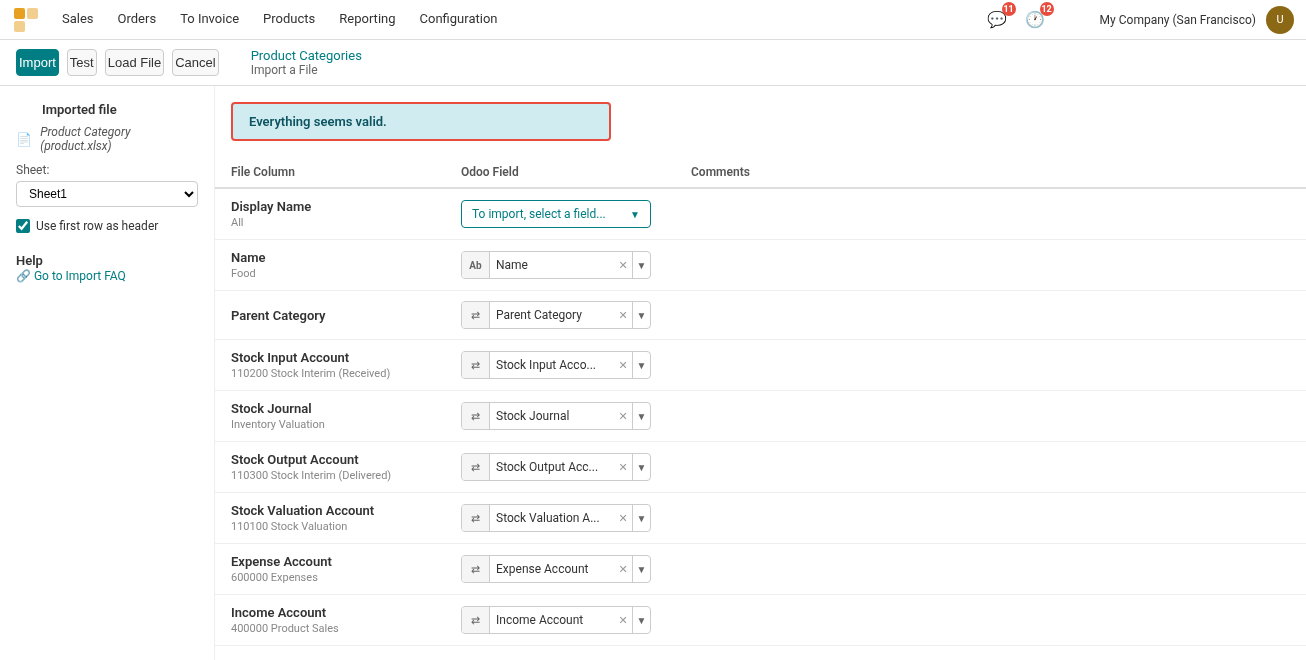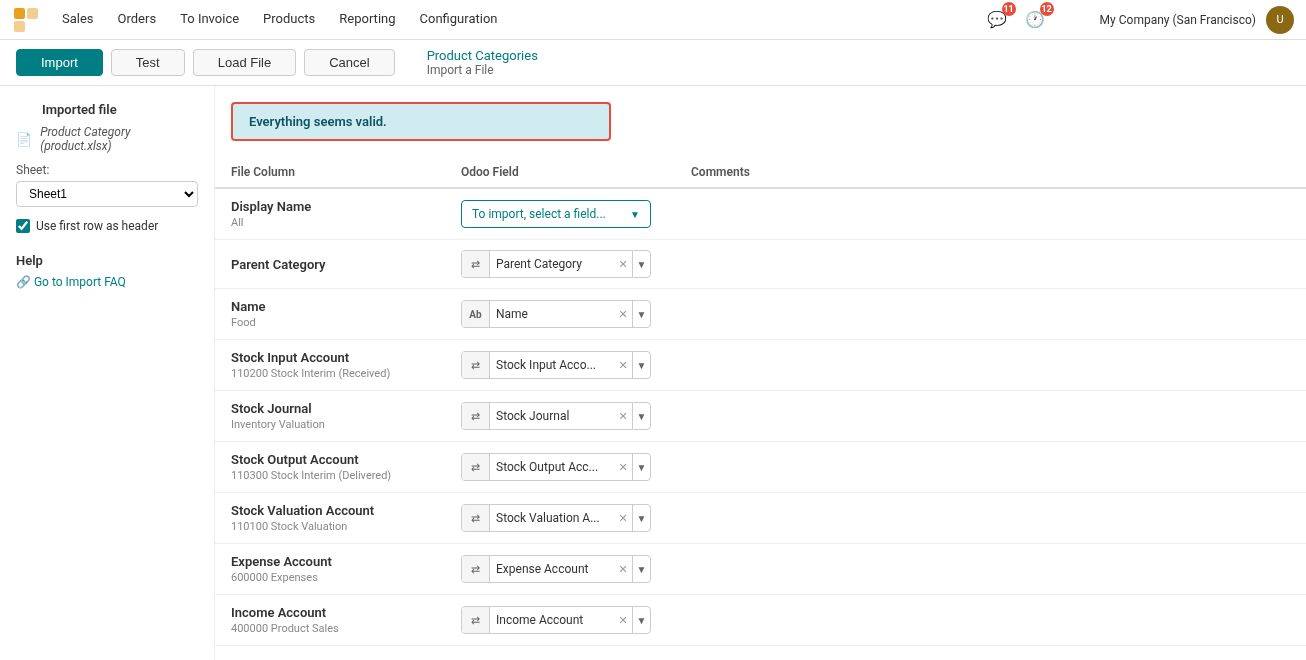--- a/index.html
+++ b/index.html
@@ -40,21 +40,21 @@
       display: flex; align-items: center; justify-content: center;
       color: #fff; font-size: 11px; cursor: pointer;
     }
 
     
     .toolbar {
       display: flex; align-items: center; gap: 8px;
       padding: 8px 16px; border-bottom: 1px solid #ddd; background: #fff;
     }
     .btn {
-      padding: 5px 24px; border-radius: 4px; font-size: 13px; cursor: pointer;
+      padding: 5px 2px; border-radius: 4px; font-size: 13px; cursor: pointer;
       border: 1px solid #ccc; background: #f8f8f8; color: #333;
     }
     .btn-primary {
       background: #017e84; color: #fff; border-color: #017e84;
     }
     .breadcrumb { display: flex; flex-direction: column; margin-left: 24px; }
     .breadcrumb-link { color: #017e84; font-size: 13px; cursor: pointer; text-decoration: none; }
     .breadcrumb-sub { font-size: 12px; color: #666; }
 
     
@@ -77,21 +77,21 @@
       width: 100%; padding: 4px 8px; border: 1px solid #ccc; border-radius: 4px;
       font-size: 12px; background: #fff; cursor: pointer;
     }
     .sidebar-checkbox-row {
       display: flex; align-items: center; gap: 6px; margin-top: 12px; font-size: 12px;
     }
     .sidebar-checkbox {
       width: 14px; height: 14px; accent-color: #017e84; cursor: pointer;
     }
     .sidebar-help { margin-top: 20px; }
-    .sidebar-help-title { font-size: 13px; font-weight: 600; margin-bottom: 6px; color: #333; }
+    .sidebar-help-title { font-size: 13px; font-weight: 600; margin-bottom: 0; color: #333; }
     .sidebar-help-link { color: #017e84; font-size: 12px; cursor: pointer; text-decoration: none; }
 
     
     .content { flex: 1; overflow-y: auto; }
 
     
     .success-banner {
       margin: 16px 16px 0 16px;
       padding: 10px 16px;
       background: #d1ecf1;
@@ -242,53 +242,53 @@
             <td>
       <div class="select-field-btn">
         <span style="flex:1;">To import, select a field...</span>
         <span class="dropdown-arrow">▼</span>
       </div>
             </td>
             <td></td>
           </tr>
           <tr>
             <td>
+              <div class="field-name">Name</div>
+    <div class="field-sub">Food</div>
+            </td>
+            <td>
+      <div class="odoo-field-wrapper">
+        <div class="odoo-field-icon">
+                  <span style="font-size:10px;font-weight:bold;color:#666;">Ab</span>
+                </div>
+        <span class="odoo-field-text">Name</span>
+        <span class="odoo-field-clear">✕</span>
+        <span class="odoo-field-dropdown">▼</span>
+      </div>
+            </td>
+            <td></td>
+          </tr>
+          <tr>
+            <td>
               <div class="field-name">Parent Category</div>
     </td>
             <td>
       <div class="odoo-field-wrapper">
         <div class="odoo-field-icon">
                   <span style="font-size:11px;color:#666;">⇄</span>
                 </div>
         <span class="odoo-field-text">Parent Category</span>
         <span class="odoo-field-clear">✕</span>
         <span class="odoo-field-dropdown">▼</span>
       </div>
             </td>
             <td></td>
           </tr>
           <tr>
             <td>
-              <div class="field-name">Name</div>
-    <div class="field-sub">Food</div>
-            </td>
-            <td>
-      <div class="odoo-field-wrapper">
-        <div class="odoo-field-icon">
-                  <span style="font-size:10px;font-weight:bold;color:#666;">Ab</span>
-                </div>
-        <span class="odoo-field-text">Name</span>
-        <span class="odoo-field-clear">✕</span>
-        <span class="odoo-field-dropdown">▼</span>
-      </div>
-            </td>
-            <td></td>
-          </tr>
-          <tr>
-            <td>
               <div class="field-name">Stock Input Account</div>
     <div class="field-sub">110200 Stock Interim (Received)</div>
             </td>
             <td>
       <div class="odoo-field-wrapper">
         <div class="odoo-field-icon">
                   <span style="font-size:11px;color:#666;">⇄</span>
                 </div>
         <span class="odoo-field-text">Stock Input Acco...</span>
         <span class="odoo-field-clear">✕</span>

